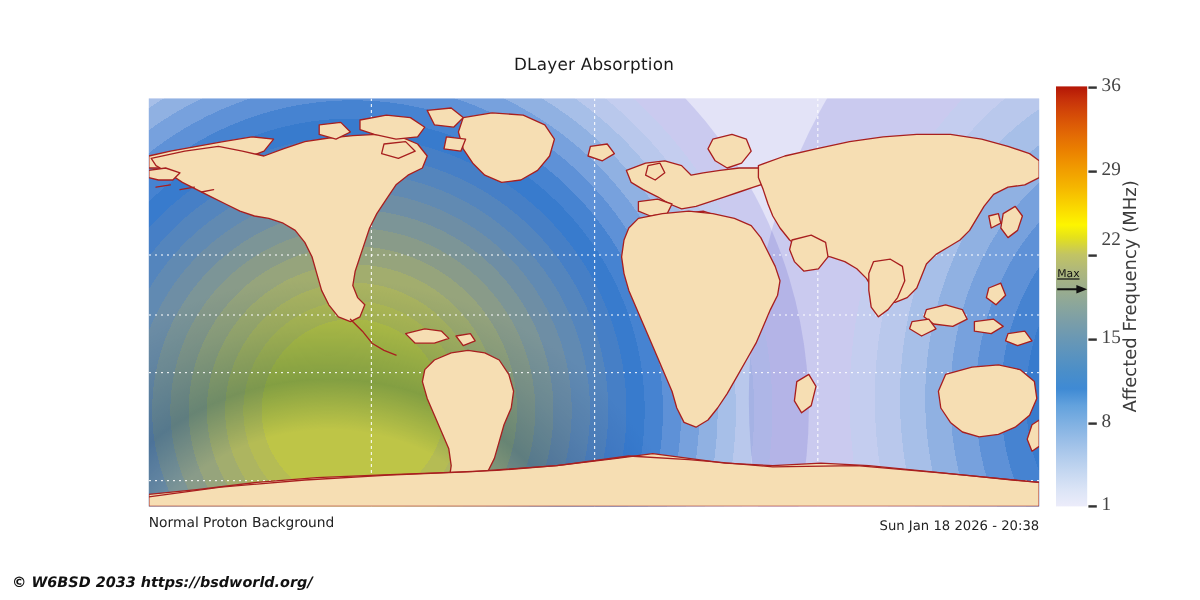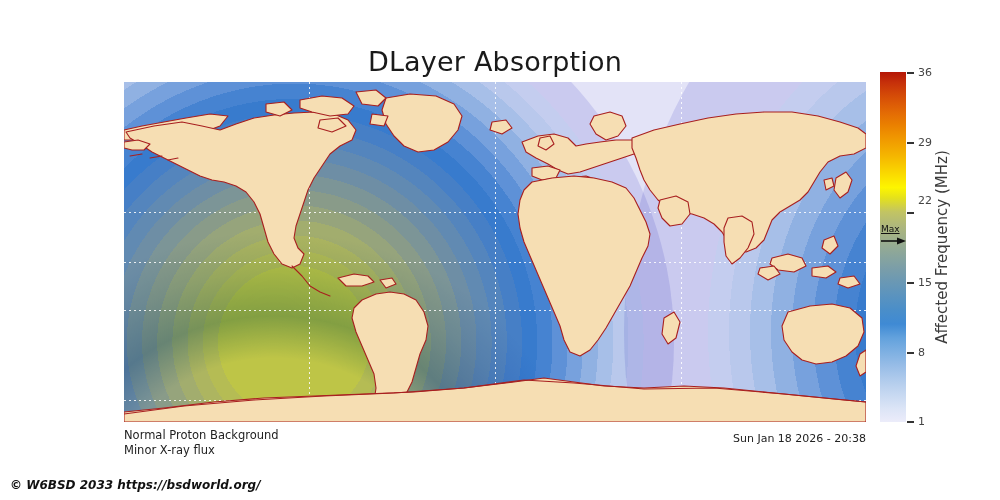--- a/index.html
+++ b/index.html
@@ -10,21 +10,21 @@
     width: 1000px; height: 500px;
     position: relative;
     overflow: hidden;
     font-family: "DejaVu Sans", "Liberation Sans", sans-serif;
   }
 
   #page-title {
     position: absolute;
     left: 124px; top: 46px; width: 742px;
     text-align: center;
-    font-size: 27px;
+    font-size: 14px;
     color: #1a1a1a;
     letter-spacing: 0.2px;
   }
 
   
   #map-panel {
     position: absolute;
     left: 124px; top: 82px;
     width: 742px; height: 340px;
     background: #e3e3f7;
@@ -180,24 +180,25 @@
   }
   .cb-tick {
     position: absolute;
     left: 27px;
     width: 7px; height: 1.5px;
     background: #333;
   }
   .cb-label {
     position: absolute;
     left: 38px;
-    font-size: 11px;
+    font-size: 16px;
     color: #444;
     transform: translateY(-50%);
     white-space: nowrap;
+    font-family: Liberation Serif, serif;
   }
   #cb-axis-label {
     position: absolute;
     left: 932px; top: 72px;
     height: 350px;
     width: 20px;
     display: flex; align-items: center; justify-content: center;
     font-size: 15px;
     color: #3b3b3b;
     white-space: nowrap;
@@ -322,21 +323,20 @@
         L742,320 L742,340 L0,340 Z"></path>
 
       <path class="coast-line" d="M0,332 L60,324 L130,318 L200,314 L270,311 L340,306 L400,298 L450,301
         L520,307 L590,306 L660,312 L742,320"></path>
     </svg>
   </div>
 </div>
 
 <div id="caption-left">
   <div>Normal Proton Background</div>
-  <div>Minor X-ray flux</div>
 </div>
 <div id="caption-time">Sun Jan 18 2026 - 20:38</div>
 <div id="footer-credit">© W6BSD 2033 https://bsdworld.org/</div>
 
 <div id="colorbar-panel">
   <div id="colorbar-gradient"></div>
 
   <div id="max-marker">
     <div class="max-text">Max</div>
     <svg class="max-arrow" viewBox="0 0 26 9">

